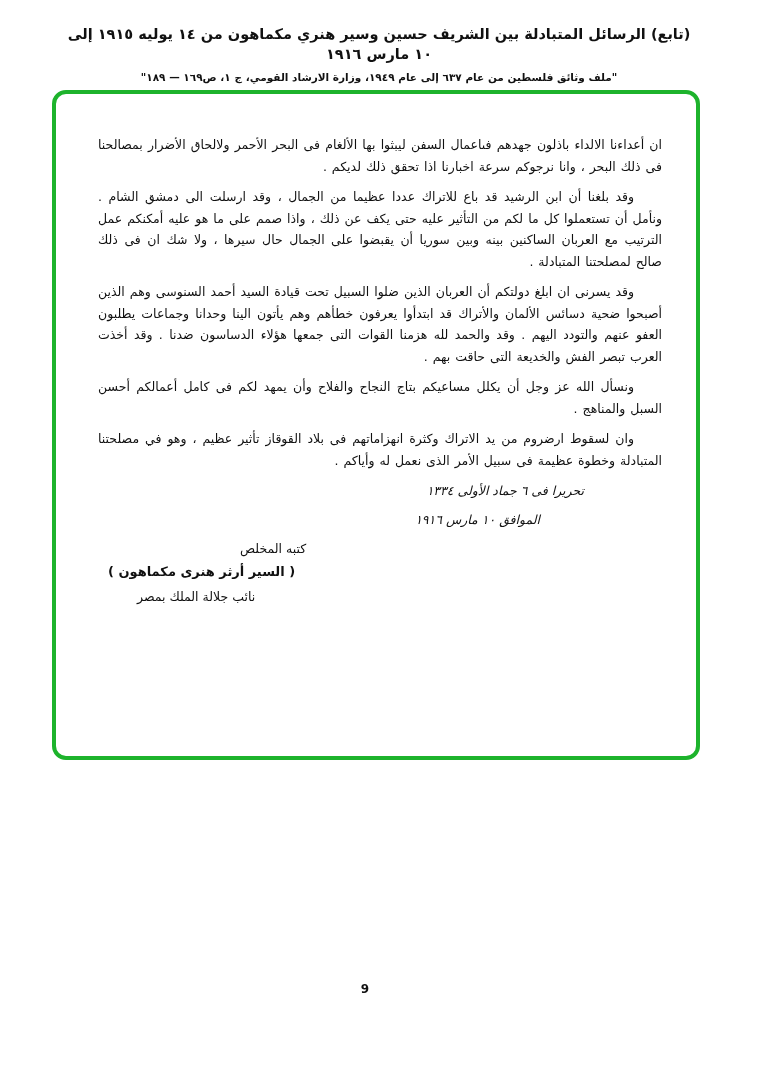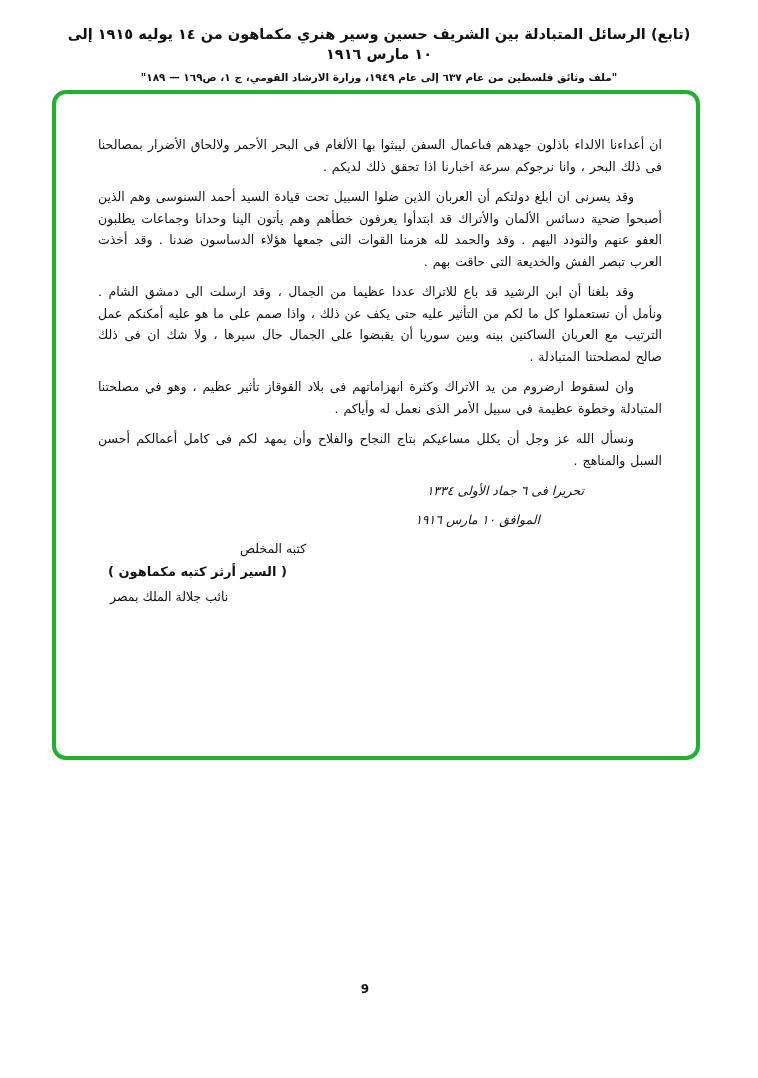--- a/index.html
+++ b/index.html
@@ -79,21 +79,21 @@
     text-align: center;
   }
   .sig-line {
     position: absolute;
     white-space: nowrap;
     direction: rtl;
     font-size: 12.5px;
   }
   .sig-written-by { left: 142px; top: 0; }
   .sig-name { left: 10px; top: 23px; font-weight: bold; font-size: 13px; }
-  .sig-title { left: 12px; top: 48px; }
+  .sig-title { left: 39px; top: 48px; }
 
   
   .page-number {
     position: absolute;
     top: 982px;
     left: 0;
     width: 730px;
     text-align: center;
     font-size: 12px;
     font-weight: bold;
@@ -106,35 +106,35 @@
 <div class="header">
   <div class="header-title">(تابع) الرسائل المتبادلة بين الشريف حسين وسير هنري مكماهون من ١٤ يوليه ١٩١٥ إلى ١٠ مارس ١٩١٦</div>
   <div class="header-source">"ملف وثائق فلسطين من عام ٦٣٧ إلى عام ١٩٤٩، وزارة الارشاد القومي، ج ١، ص١٦٩ — ١٨٩"</div>
 </div>
 
 <div class="letter-frame" style="border-color: rgb(29, 179, 44);">
   <div class="letter-content">
 
     <p>ان أعداءنا الالداء باذلون جهدهم  فىاعمال السفن ليبثوا بها الألغام فى البحر الأحمر ولالحاق الأضرار بمصالحنا فى ذلك البحر ، وانا نرجوكم سرعة اخبارنا اذا تحقق ذلك لديكم .</p>
 
+    <p class="indent">وقد بلغنا أن ابن الرشيد قد باع للاتراك عددا عظيما من الجمال ، وقد ارسلت الى دمشق الشام . ونأمل أن تستعملوا كل ما لكم من التأثير عليه حتى يكف عن ذلك ، واذا صمم على ما هو عليه أمكنكم عمل الترتيب مع العربان الساكنين بينه وبين سوريا أن يقبضوا على الجمال حال سيرها ، ولا شك ان فى ذلك صالح لمصلحتنا المتبادلة .</p>
+
     <p class="indent">وقد يسرنى ان ابلغ دولتكم أن العربان الذين ضلوا السبيل تحت قيادة السيد أحمد السنوسى وهم الذين أصبحوا ضحية دسائس الألمان والأتراك قد ابتدأوا يعرفون خطأهم وهم يأتون الينا وحدانا وجماعات يطلبون العفو عنهم والتودد اليهم . وقد والحمد لله هزمنا القوات التى جمعها هؤلاء الدساسون ضدنا . وقد أخذت العرب تبصر الفش والخديعة التى حاقت بهم .</p>
 
-    <p class="indent">وقد بلغنا أن ابن الرشيد قد باع للاتراك عددا عظيما من الجمال ، وقد ارسلت الى دمشق الشام . ونأمل أن تستعملوا كل ما لكم من التأثير عليه حتى يكف عن ذلك ، واذا صمم على ما هو عليه أمكنكم عمل الترتيب مع العربان الساكنين بينه وبين سوريا أن يقبضوا على الجمال حال سيرها ، ولا شك ان فى ذلك صالح لمصلحتنا المتبادلة .</p>
+    <p class="indent">ونسأل الله عز وجل أن يكلل مساعيكم بتاج النجاح والفلاح وأن يمهد لكم فى كامل أعمالكم أحسن السبل والمناهج .</p>
 
     <p class="indent">وان لسقوط ارضروم من يد الاتراك وكثرة انهزاماتهم فى بلاد القوقاز تأثير عظيم ، وهو في مصلحتنا المتبادلة وخطوة عظيمة فى سبيل الأمر الذى نعمل له وأياكم .</p>
-
-    <p class="indent">ونسأل الله عز وجل أن يكلل مساعيكم بتاج النجاح والفلاح وأن يمهد لكم فى كامل أعمالكم أحسن السبل والمناهج .</p>
 
 
     <div class="date-line date-hijri">تحريرا فى ٦ جماد الأولى ١٣٣٤</div>
 
     <div class="date-line date-gregorian">الموافق ١٠ مارس ١٩١٦</div>
 
     <div class="signature">
       <div class="sig-line sig-written-by">كتبه المخلص</div>
-      <div class="sig-line sig-name">( السير أرثر كتبه مكماهون )</div>
+      <div class="sig-line sig-name">( السير أرثر هنرى مكماهون )</div>
       <div class="sig-line sig-title">نائب جلالة الملك بمصر</div>
     </div>
 
   </div>
 </div>
 
 <div class="page-number">9</div>
 
 </body></html>

